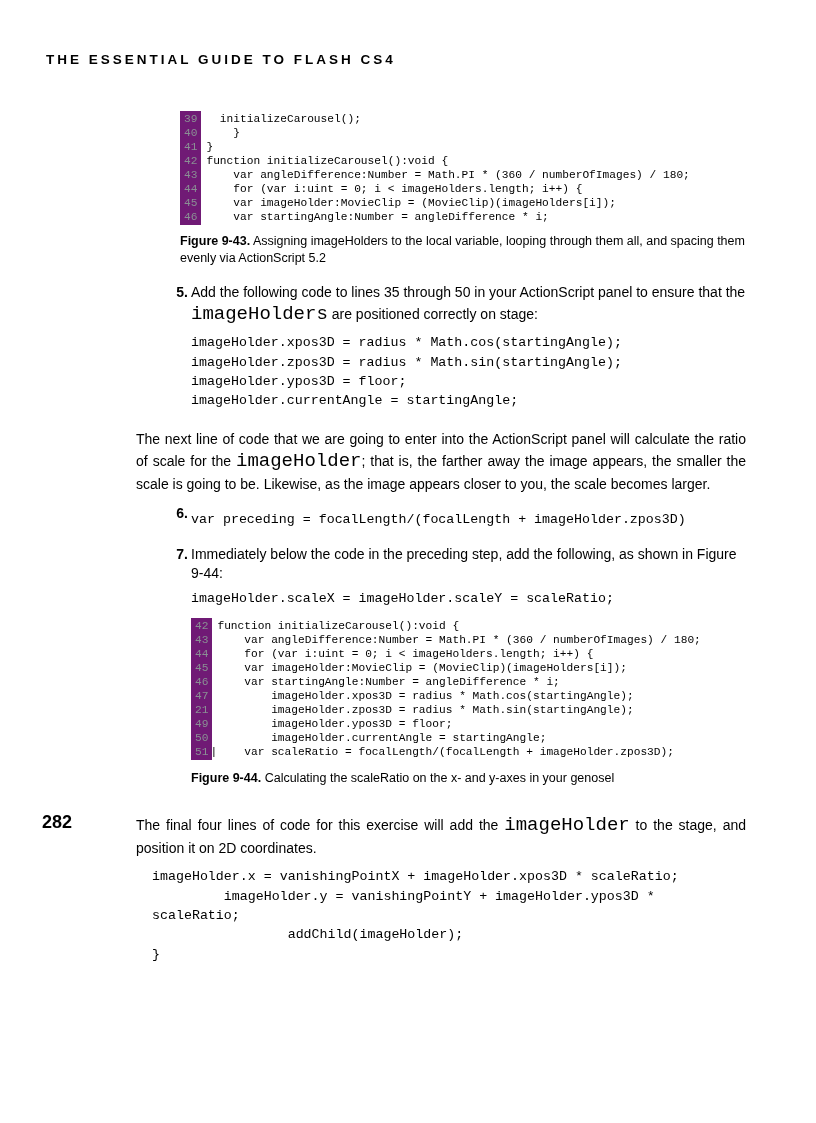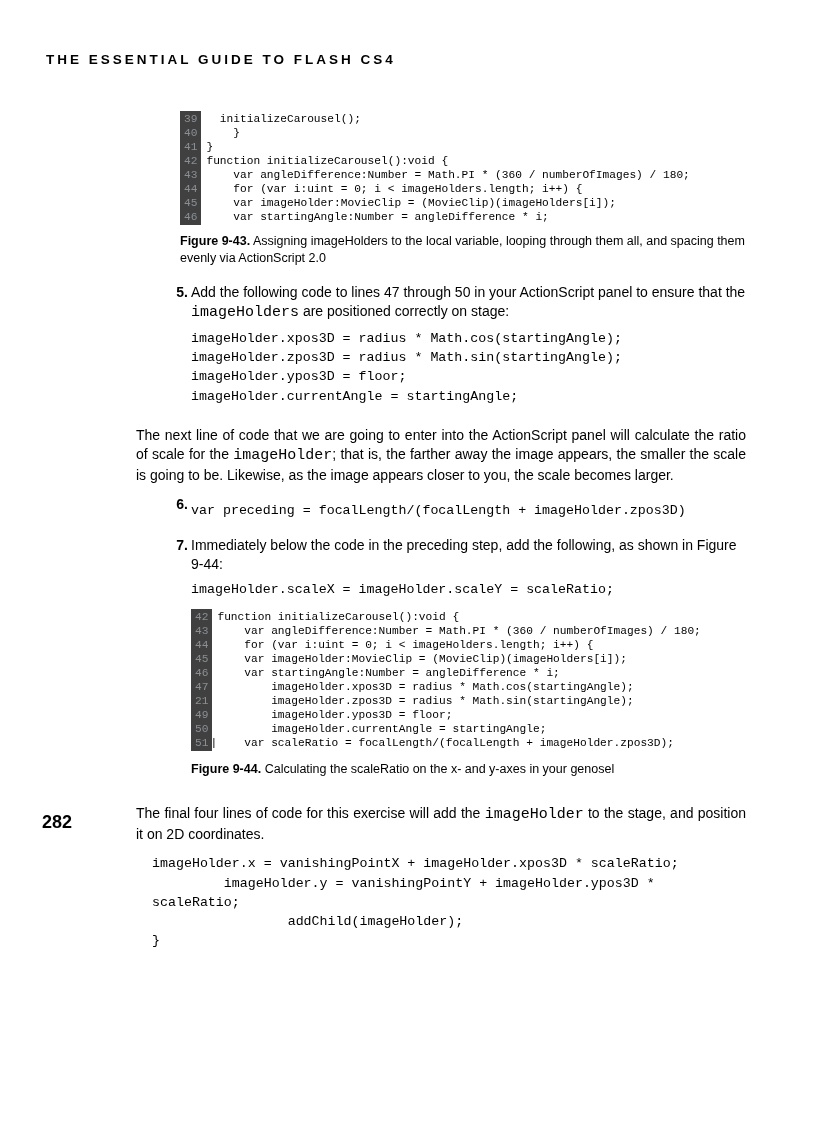--- a/index.html
+++ b/index.html
@@ -33,21 +33,21 @@
     line-height: 1.35;
   }
   .code-figure {
     display: flex;
     font-family: "Courier New", monospace;
     font-size: 11.2px;
     line-height: 14px;
     margin-bottom: 8px;
   }
   .code-figure .gutter {
-    background: #404040;
+    background: #701a75;
     color: #8a8f94;
     padding: 1px 4px 1px 4px;
     text-align: right;
   }
   .code-figure .codelines {
     padding: 1px 4px 1px 5px;
     white-space: pre;
     display: block;
   }
   .fig-caption {
@@ -78,21 +78,21 @@
     margin: 6px 0 10px 0;
     line-height: 1.45;
   }
   .para {
     font-size: 14px;
     margin: 10px 0;
     text-align: justify;
   }
   .mono-inline {
     font-family: "Courier New", monospace;
-    font-size: 15px;
+    font-size: 19px;
   }
   .page-num {
     position: absolute;
     left: 42px;
     bottom: 28px;
     font-weight: 700;
     font-size: 18px;
   }
   .cursor-line {
     position: relative;
@@ -123,27 +123,27 @@
           <div>43</div>
           <div>44</div>
           <div>45</div>
           <div>46</div>
         </div>
       <div class="codelines" id="code943"><div>  initializeCarousel();</div><div>    }</div><div>}</div><div>function initializeCarousel():void {</div><div>    var angleDifference:Number = Math.PI * (360 / numberOfImages) / 180;</div><div>    for (var i:uint = 0; i &lt; imageHolders.length; i++) {</div><div>    var imageHolder:MovieClip = (MovieClip)(imageHolders[i]);</div><div>    var startingAngle:Number = angleDifference * i;</div></div>
     </div>
 
     <div class="fig-caption">
       <span class="fig-label">Figure 9-43.</span>
-      <span>Assigning imageHolders to the local variable, looping through them all, and spacing them evenly via ActionScript 2.0</span>
+      <span>Assigning imageHolders to the local variable, looping through them all, and spacing them evenly via ActionScript 5.2</span>
     </div>
 
     <div class="step">
       <div class="step-num">5.</div>
       <div class="step-body">
-        <span>Add the following code to lines 47 through 50 in your ActionScript panel to ensure that the </span><span class="mono-inline">imageHolders</span><span> are positioned correctly on stage:</span>
+        <span>Add the following code to lines 35 through 50 in your ActionScript panel to ensure that the </span><span class="mono-inline">imageHolders</span><span> are positioned correctly on stage:</span>
         <div class="mono-block">imageHolder.xpos3D = radius * Math.cos(startingAngle);
 imageHolder.zpos3D = radius * Math.sin(startingAngle);
 imageHolder.ypos3D = floor;
 imageHolder.currentAngle = startingAngle;</div>
       </div>
     </div>
 
     <div class="para" style="margin-left:-44px;">
       <span>The next line of code that we are going to enter into the ActionScript panel will calculate the ratio of scale for the </span><span class="mono-inline">imageHolder</span><span>; that is, the farther away the image appears, the smaller the scale is going to be. Likewise, as the image appears closer to you, the scale becomes larger.</span>
     </div>

